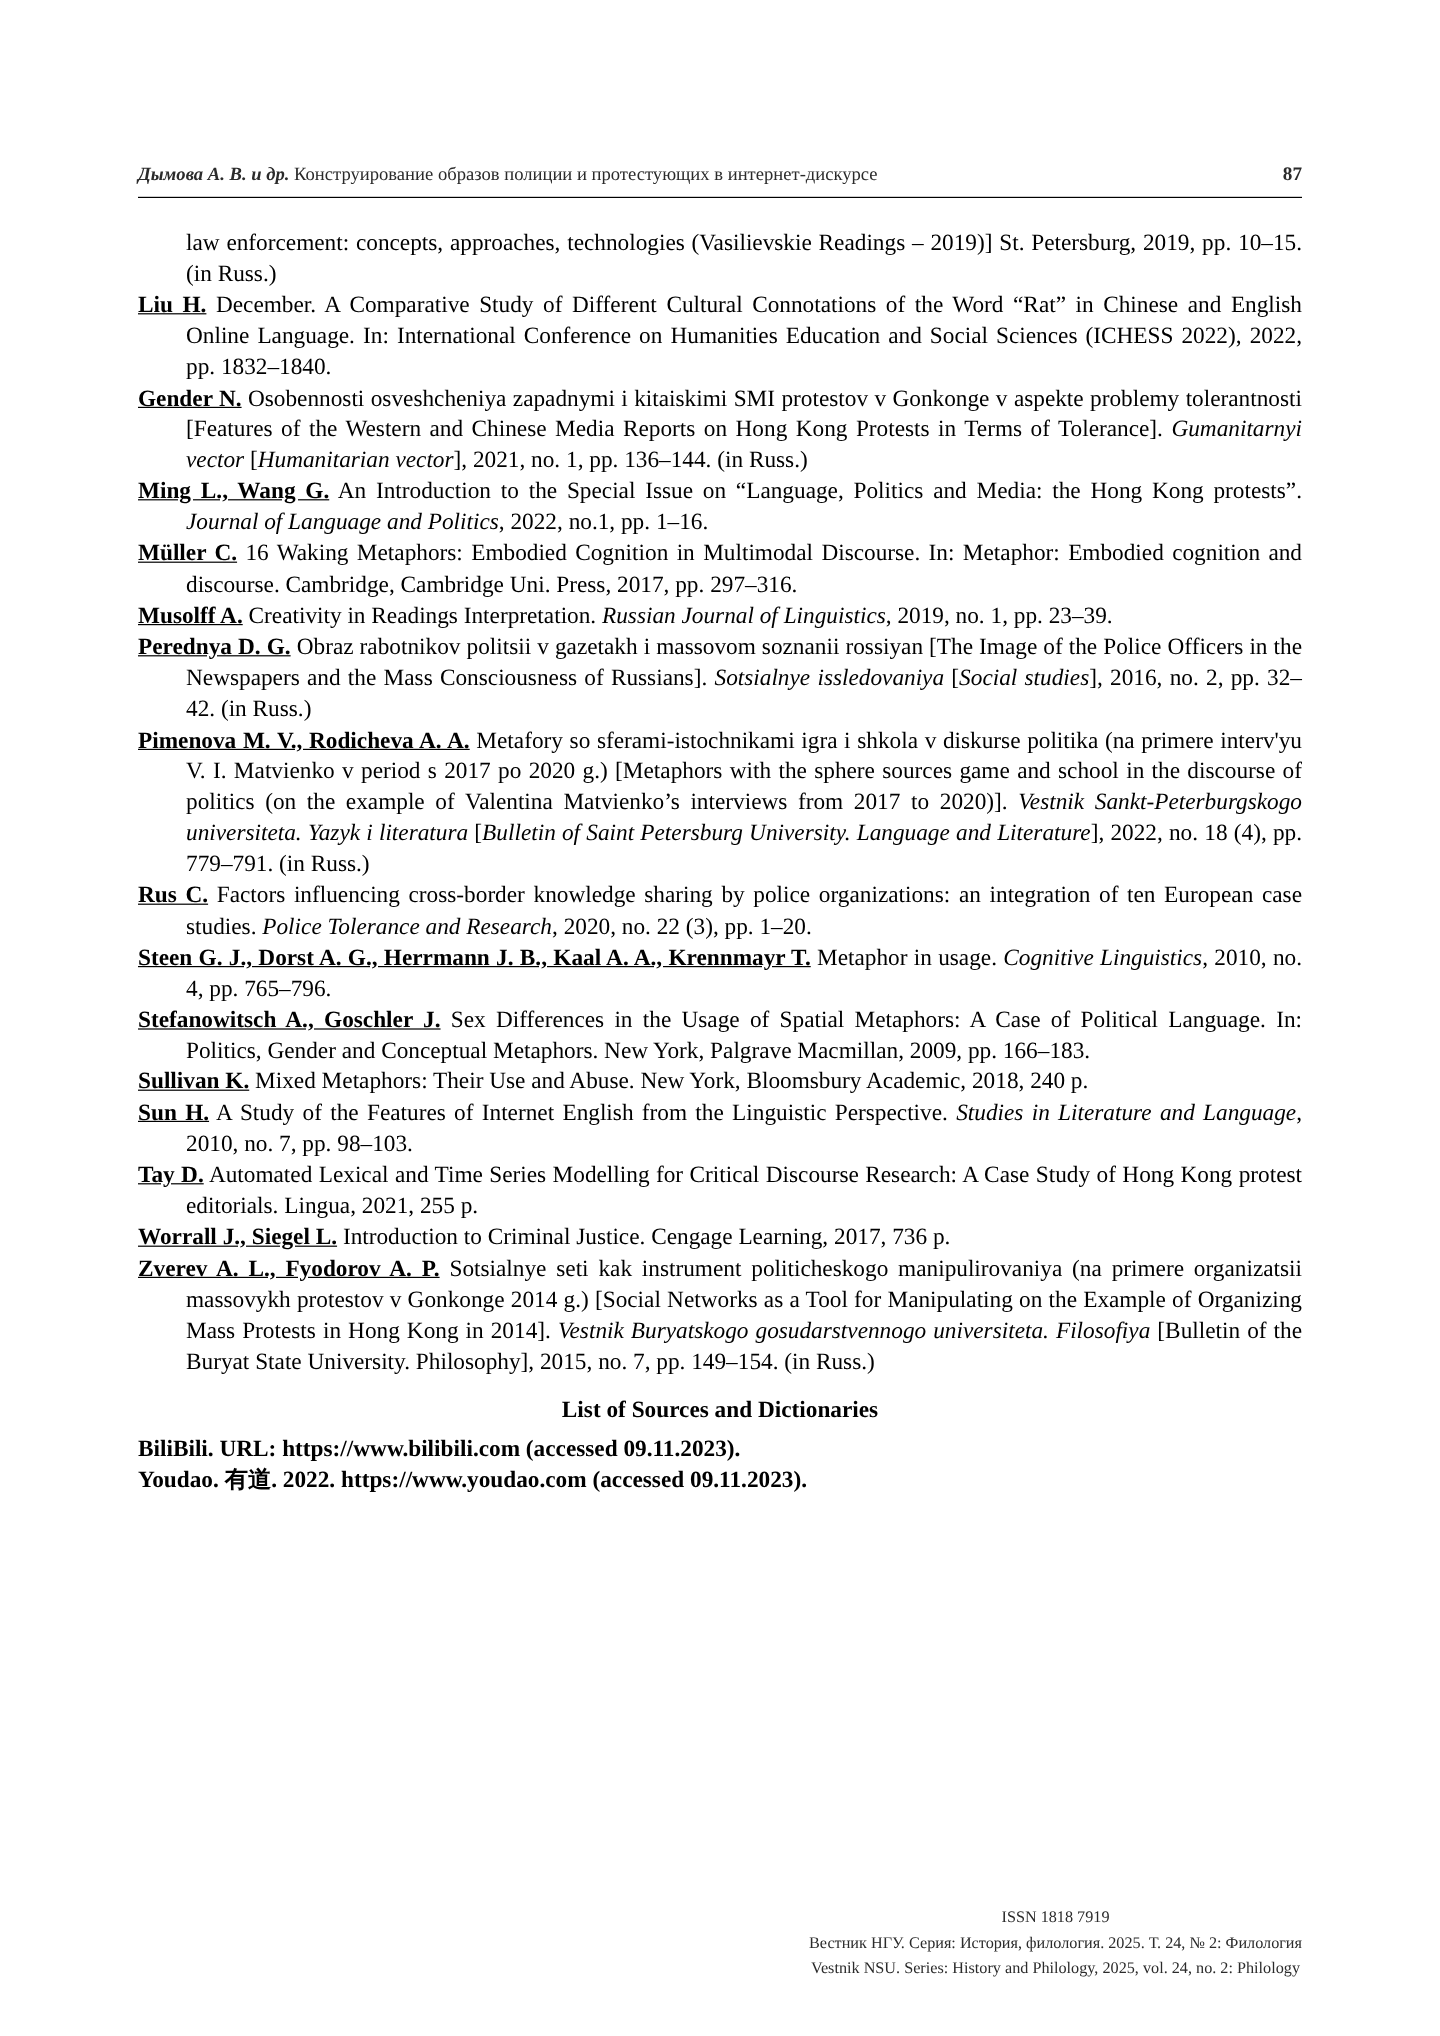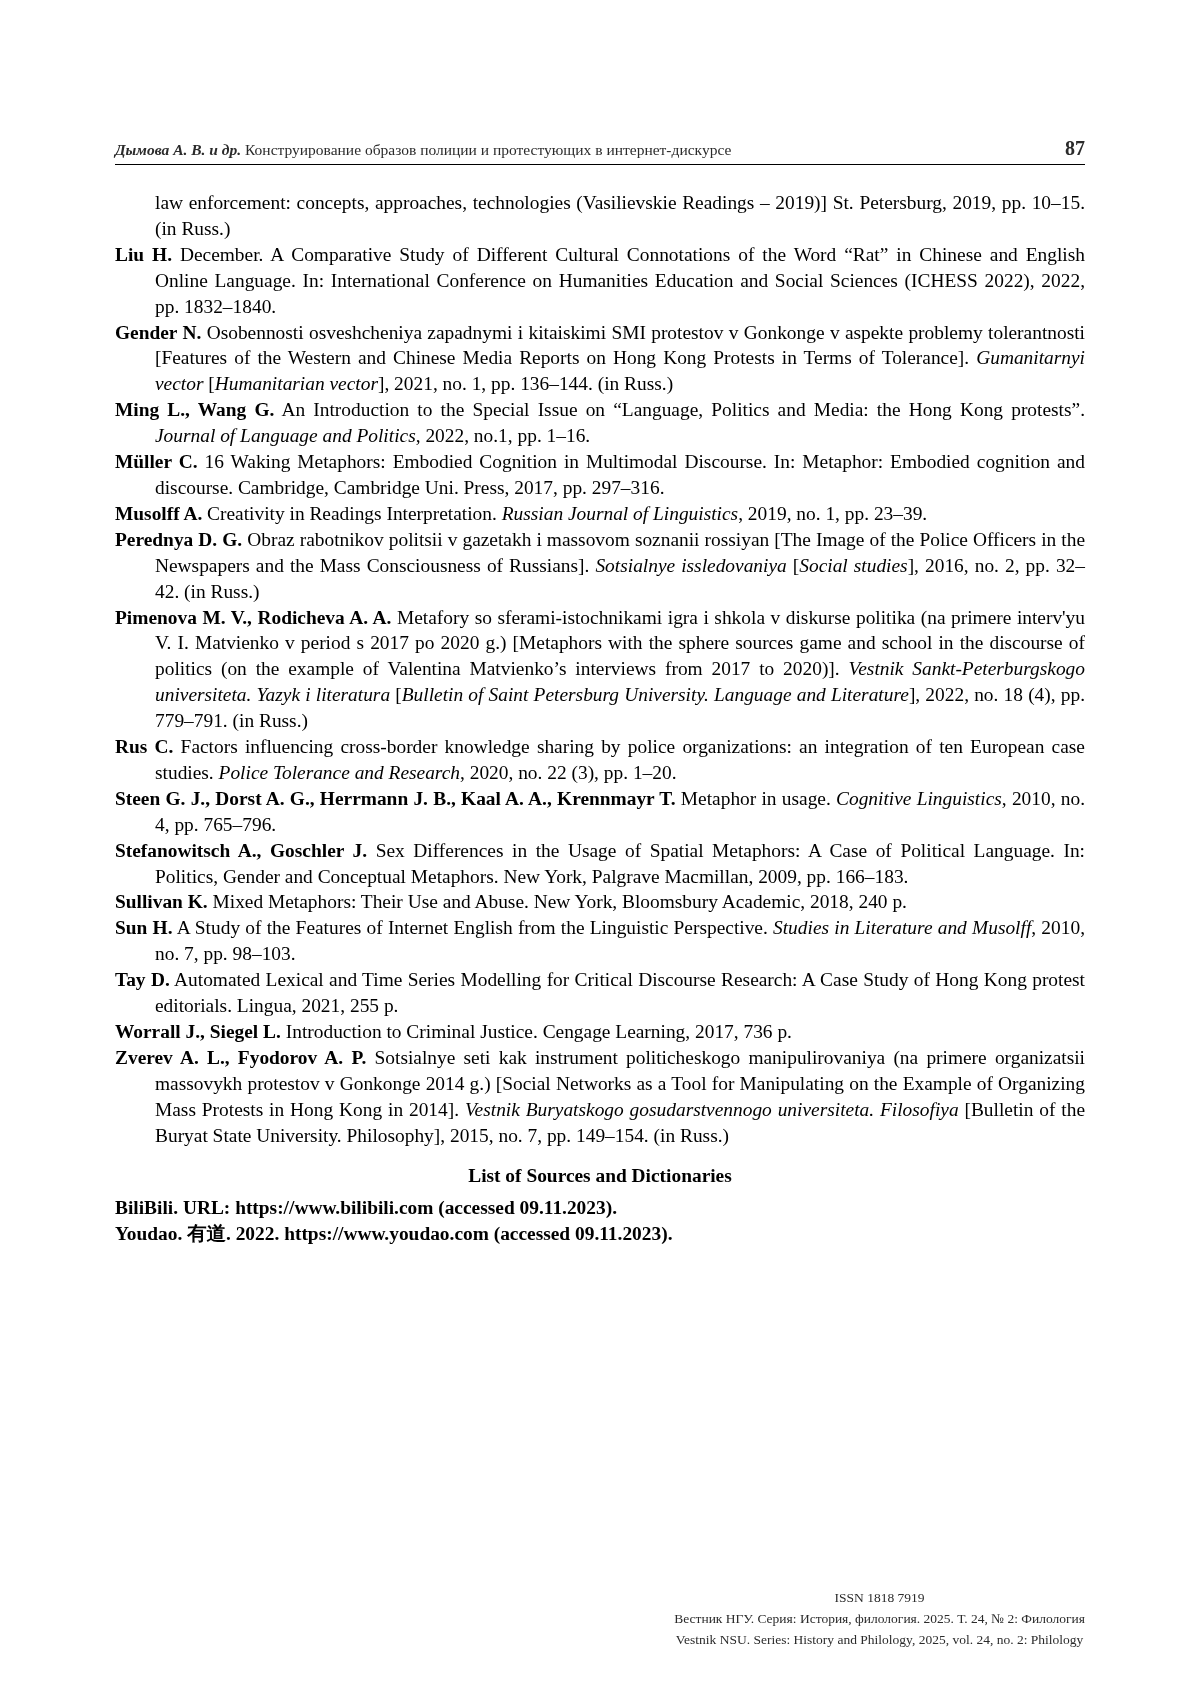--- a/index.html
+++ b/index.html
@@ -35,21 +35,21 @@
   }
   .header .running-title {
     font-family: "Liberation Serif", serif;
   }
   .header .running-title .authors {
     font-style: italic;
     font-weight: bold;
   }
   .header .page-number {
     font-weight: bold;
-    font-size: 20px;
+    font-size: 16px;
   }
   .header-rule {
     position: absolute;
     top: 132px;
     left: 115px;
     right: 115px;
     border-bottom: 1.1px solid #000;
   }
   .content {
     position: absolute;
@@ -63,21 +63,21 @@
     text-align: justify;
     text-indent: -40px;
     padding-left: 40px;
     margin: 0 0 0 0;
     hyphens: auto;
   }
   .ref.first {
     text-indent: 0;
     padding-left: 40px;
   }
-  .ref b { font-weight: bold; }
+  .ref b { font-weight: bold; text-decoration: underline; }
   .ref i { font-style: italic; }
 
   .section-heading {
     text-align: center;
     font-weight: bold;
     font-size: 19.4px;
     margin-top: 16px;
     margin-bottom: 8px;
   }
   .source-line {
@@ -119,21 +119,21 @@
         <p class="ref"><b>Gender N.</b><span> Osobennosti osveshcheniya zapadnymi i kitaiskimi SMI protestov v Gonkonge v aspekte problemy tolerantnosti [Features of the Western and Chinese Media Reports on Hong Kong Protests in Terms of Tolerance]. </span><i>Gumanitarnyi vector </i><span>[</span><i>Humanitarian vector</i><span>], 2021, no. 1, pp. 136–144. (in Russ.)</span></p>
         <p class="ref"><b>Ming L., Wang G.</b><span> An Introduction to the Special Issue on “Language, Politics and Media: the Hong Kong protests”. </span><i>Journal of Language and Politics</i><span>, 2022, no.1, pp. 1–16.</span></p>
         <p class="ref"><b>Müller C.</b><span> 16 Waking Metaphors: Embodied Cognition in Multimodal Discourse. In: Metaphor: Embodied cognition and discourse. Cambridge, Cambridge Uni. Press, 2017, pp. 297–316.</span></p>
         <p class="ref"><b>Musolff A.</b><span> Creativity in Readings Interpretation. </span><i>Russian Journal of Linguistics</i><span>, 2019, no. 1, pp. 23–39.</span></p>
         <p class="ref"><b>Perednya D. G.</b><span> Obraz rabotnikov politsii v gazetakh i massovom soznanii rossiyan [The Image of the Police Officers in the Newspapers and the Mass Consciousness of Russians]. </span><i>Sotsialnye issledovaniya </i><span>[</span><i>Social studies</i><span>], 2016, no. 2, pp. 32–42. (in Russ.)</span></p>
         <p class="ref"><b>Pimenova M. V., Rodicheva A. A.</b><span> Metafory so sferami-istochnikami igra i shkola v diskurse politika (na primere interv'yu V. I. Matvienko v period s 2017 po 2020 g.) [Metaphors with the sphere sources game and school in the discourse of politics (on the example of Valentina Matvienko’s interviews from 2017 to 2020)]. </span><i>Vestnik Sankt-Peterburgskogo universiteta. Yazyk i literatura </i><span>[</span><i>Bulletin of Saint Petersburg University. Language and Literature</i><span>], 2022, no. 18 (4), pp. 779–791. (in Russ.)</span></p>
         <p class="ref"><b>Rus C.</b><span> Factors influencing cross-border knowledge sharing by police organizations: an integration of ten European case studies. </span><i>Police Tolerance and Research</i><span>, 2020, no. 22 (3), pp. 1–20.</span></p>
         <p class="ref"><b>Steen G. J., Dorst A. G., Herrmann J. B., Kaal A. A., Krennmayr T.</b><span> Metaphor in usage. </span><i>Cognitive Linguistics</i><span>, 2010, no. 4, pp. 765–796.</span></p>
         <p class="ref"><b>Stefanowitsch A., Goschler J.</b><span> Sex Differences in the Usage of Spatial Metaphors: A Case of Political Language. In: Politics, Gender and Conceptual Metaphors. New York, Palgrave Macmillan, 2009, pp. 166–183.</span></p>
         <p class="ref"><b>Sullivan K.</b><span> Mixed Metaphors: Their Use and Abuse. New York, Bloomsbury Academic, 2018, 240 p.</span></p>
-        <p class="ref"><b>Sun H.</b><span> A Study of the Features of Internet English from the Linguistic Perspective. </span><i>Studies in Literature and Musolff</i><span>, 2010, no. 7, pp. 98–103.</span></p>
+        <p class="ref"><b>Sun H.</b><span> A Study of the Features of Internet English from the Linguistic Perspective. </span><i>Studies in Literature and Language</i><span>, 2010, no. 7, pp. 98–103.</span></p>
         <p class="ref"><b>Tay D.</b><span> Automated Lexical and Time Series Modelling for Critical Discourse Research: A Case Study of Hong Kong protest editorials. Lingua, 2021, 255 p.</span></p>
         <p class="ref"><b>Worrall J., Siegel L.</b><span> Introduction to Criminal Justice. Cengage Learning, 2017, 736 p.</span></p>
         <p class="ref"><b>Zverev A. L.,  Fyodorov A. P.</b><span> Sotsialnye seti kak instrument politicheskogo manipulirovaniya (na primere organizatsii massovykh protestov v Gonkonge 2014 g.) [Social Networks as a Tool for Manipulating on the Example of Organizing Mass Protests in Hong Kong in 2014]. </span><i>Vestnik Buryatskogo gosudarstvennogo universiteta. Filosofiya </i><span>[Bulletin of the Buryat State University. Philosophy], 2015, no. 7, pp. 149–154. (in Russ.)</span></p>
       </div>
 
     <div class="section-heading">List of Sources and Dictionaries</div>
     <div id="sources">
         <p class="source-line">BiliBili. URL: https://www.bilibili.com (accessed 09.11.2023).</p>
         <p class="source-line">Youdao. 有道. 2022. https://www.youdao.com (accessed 09.11.2023).</p>
       </div>

